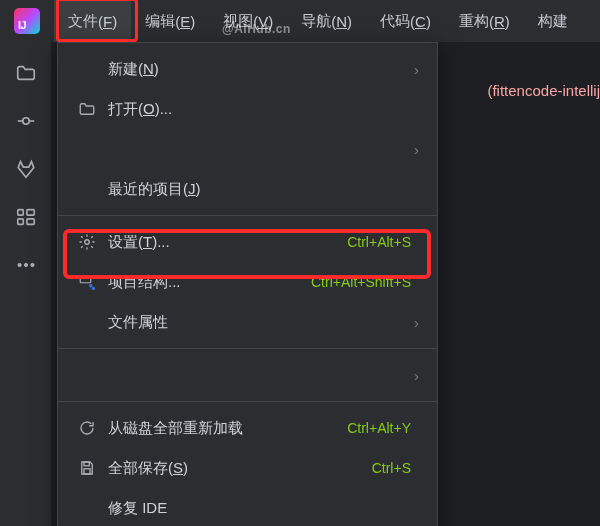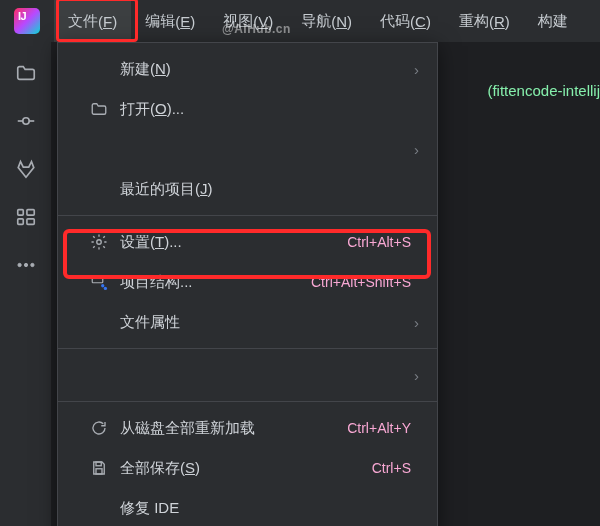--- a/index.html
+++ b/index.html
@@ -20,21 +20,21 @@
     z-index: 10;
   }
   .logo {
     width: 26px; height: 26px;
     margin: 0 14px 0 14px;
     background: linear-gradient(135deg, #ff2e63 0%, #b849ff 50%, #08d9d6 100%);
     border-radius: 5px;
     display: flex;
     align-items: flex-start;
     justify-content: flex-start;
-    padding: 2px 4px;
+    padding: 11px 4px;
     color: #fff;
     font-weight: 700;
     font-size: 11px;
     letter-spacing: -0.5px;
   }
   .menu-item {
     padding: 0 14px;
     height: 42px;
     display: flex;
     align-items: center;
@@ -78,48 +78,48 @@
   }
   .sidebar svg { stroke: #a9adb3; }
   .content {
     position: absolute;
     top: 42px; left: 52px; right: 0; bottom: 0;
     background: #1e1f22;
   }
   .content-text {
     position: absolute;
     top: 40px; right: 0;
-    color: #86efac;
+    color: #fca5a5;
     font-size: 15px;
     white-space: nowrap;
   }
   .dropdown {
     position: absolute;
     top: 42px; left: 57px;
     width: 381px;
     background: #2b2d30;
     border: 1px solid #43454a;
     box-shadow: 0 4px 20px rgba(0,0,0,0.5);
     z-index: 20;
     padding: 6px 0;
   }
   .dd-row {
     height: 40px;
     display: flex;
     align-items: center;
-    padding: 0 18px 0 30px;
+    padding: 0 18px 0 18px;
     font-size: 15px;
     color: #cfd3d8;
     cursor: pointer;
     position: relative;
   }
   .dd-row .lbl { flex: 1; }
   .dd-row .mn { text-decoration: underline; }
   .dd-row .short {
-    color: #f9a8d4;
+    color: #84cc16;
     font-size: 14px;
     margin-left: auto;
     margin-right: 8px;
   }
   .dd-row .chev {
     color: #7a7e85;
     margin-left: auto;
   }
   .dd-sep {
     height: 1px;

